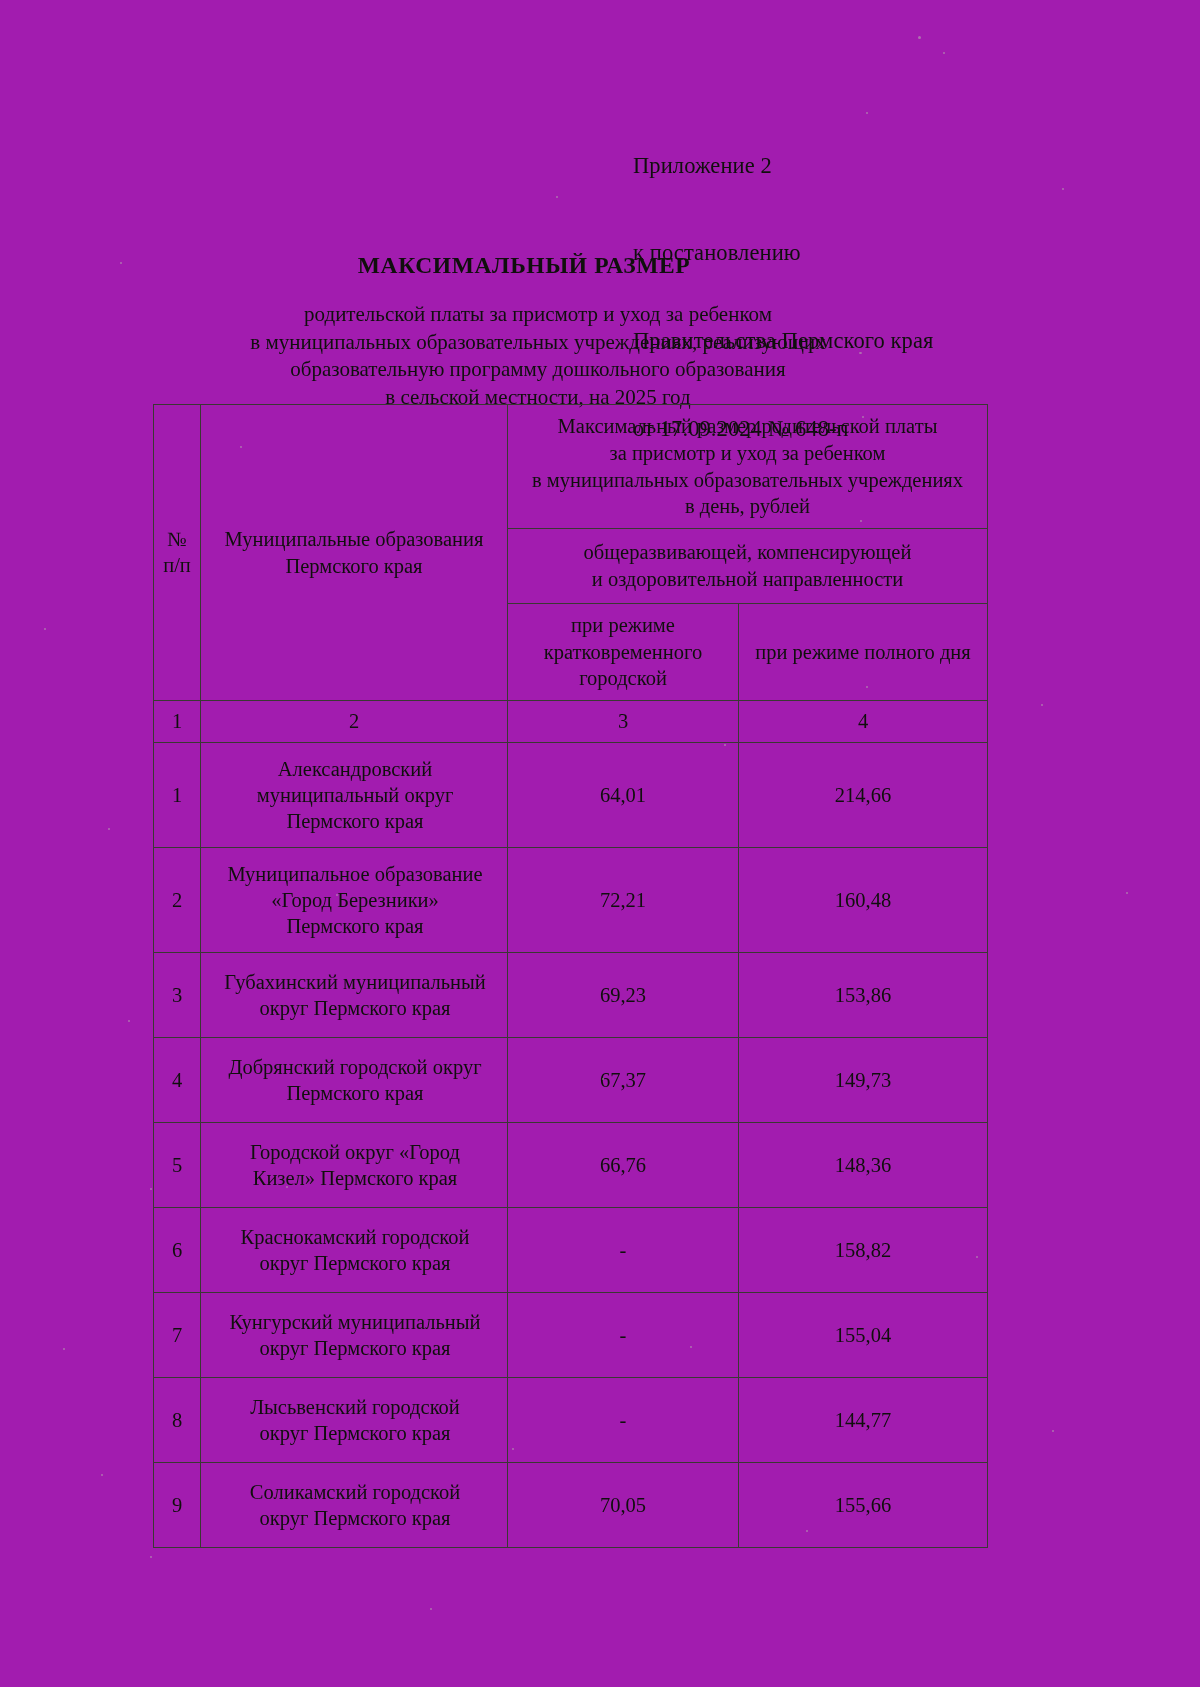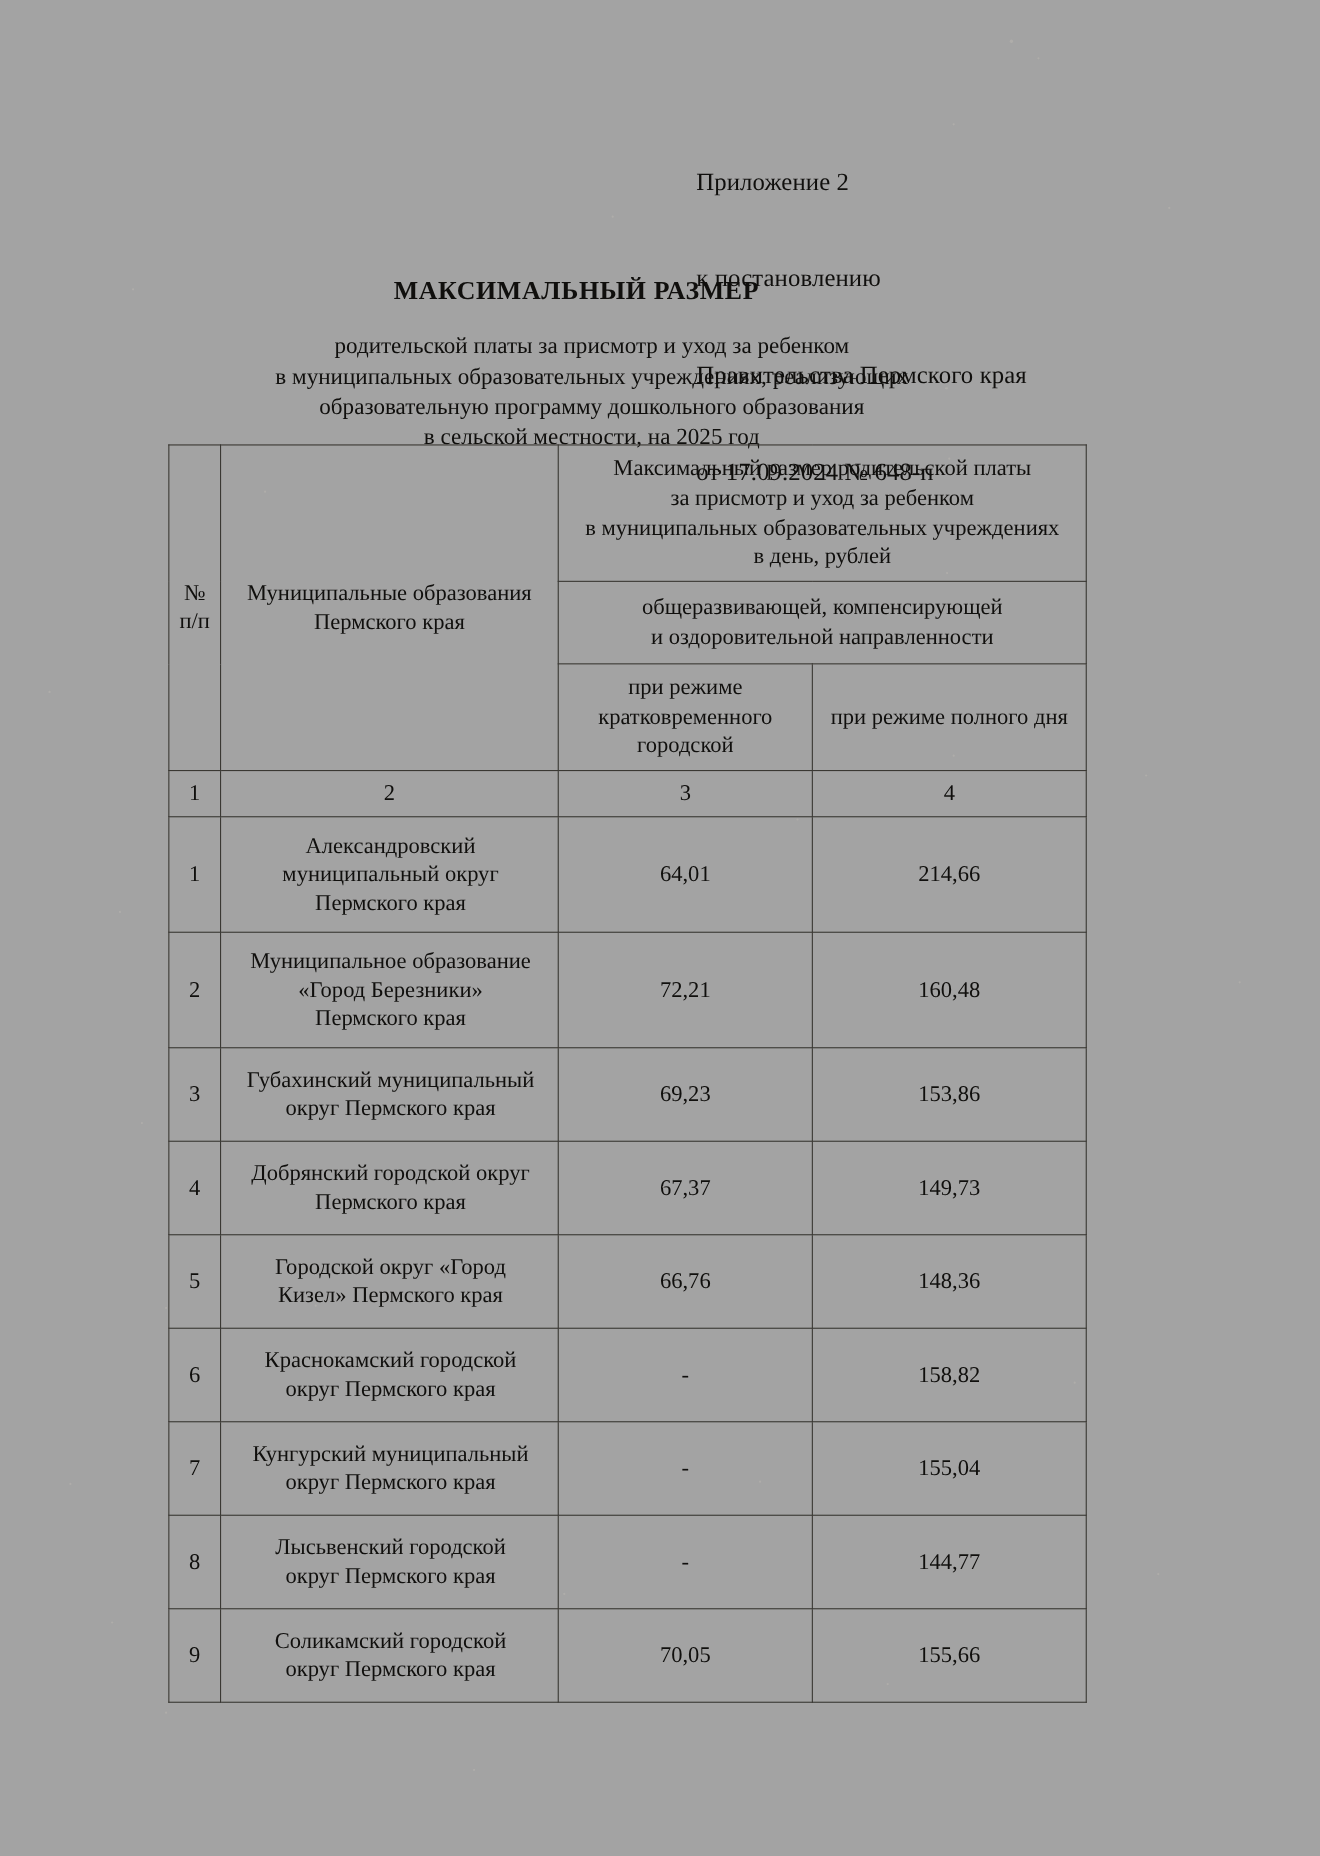--- a/index.html
+++ b/index.html
@@ -13,21 +13,21 @@
     font-family: "Liberation Serif", "DejaVu Serif", serif;
     color: #100f0d;
     position: relative;
     overflow: hidden;
   }
 
   
   .page {
     position: absolute;
     inset: 0;
-    background: #a3a3a3;
+    background: #a21caf;
   }
   .speck {
     position: absolute;
     background: #b9b6b0;
     border-radius: 50%;
     opacity: .55;
   }
 
   
   .appendix {

